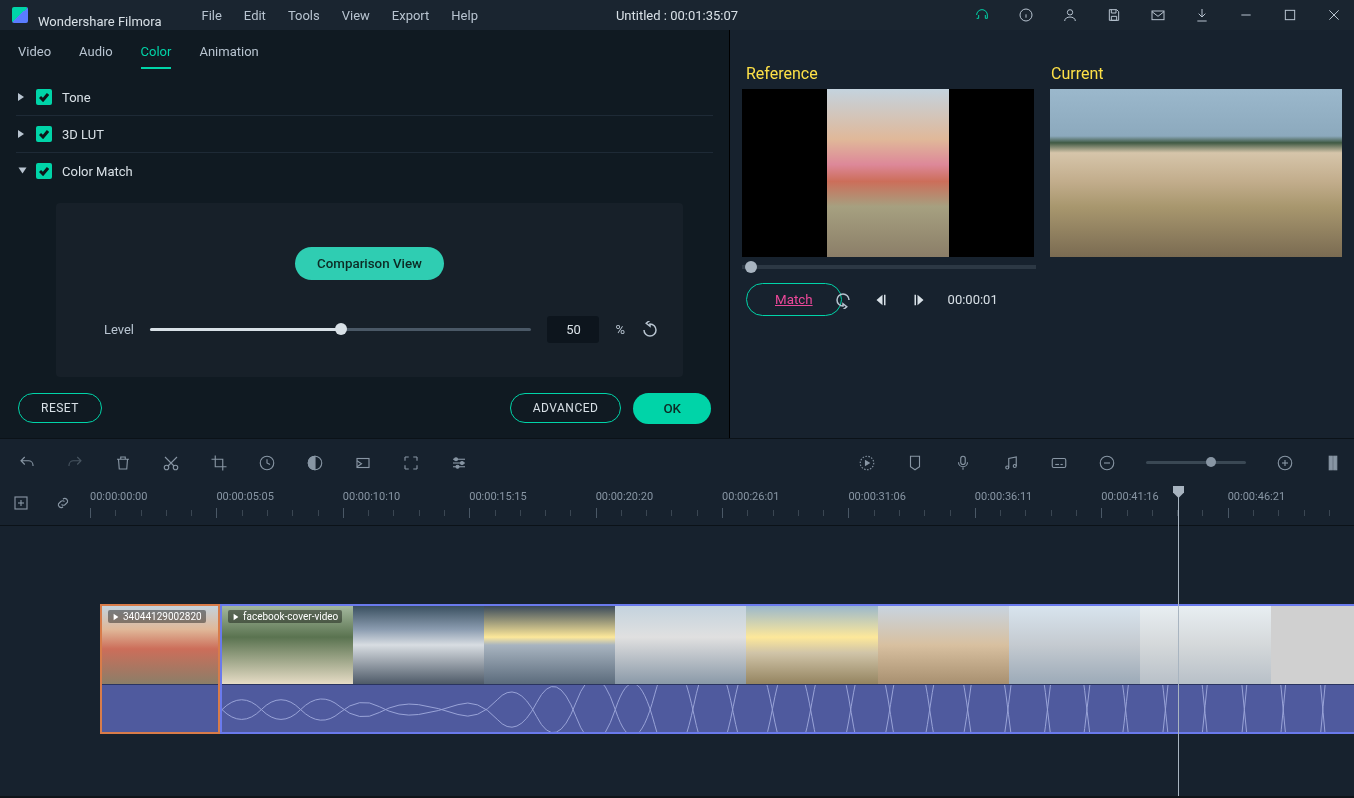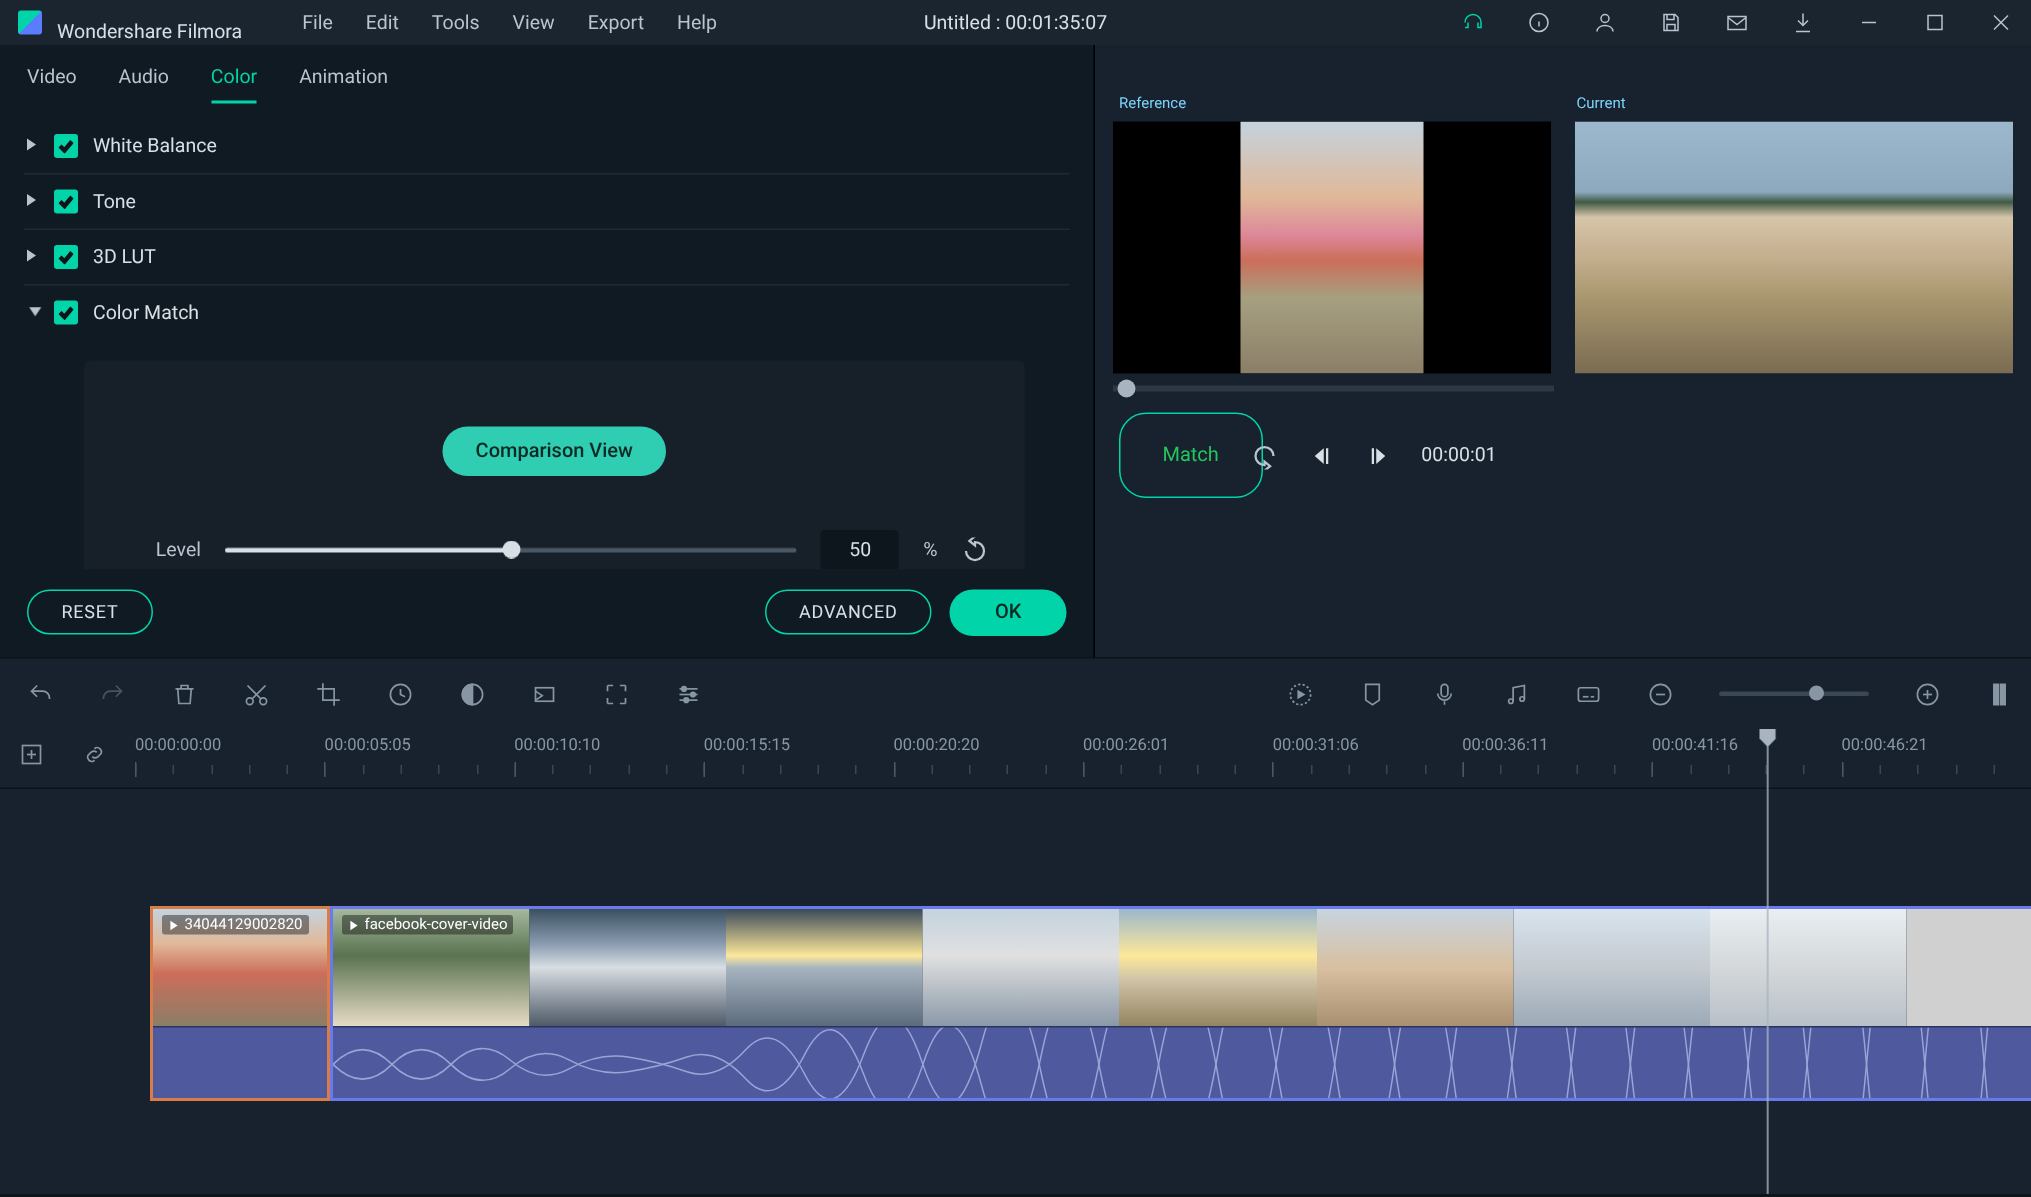--- a/index.html
+++ b/index.html
@@ -45,31 +45,31 @@
 .reset-ic svg { width:18px; height:18px; fill:none; stroke:currentColor; stroke-width:2; }
 
 .panel-buttons { display:flex; align-items:flex-start; gap:12px; padding:14px 18px; }
 .btn-outline { border:1.5px solid #00d4a8; background:transparent; color:#d8e0e6; border-radius:18px; padding:7px 22px; cursor:pointer; font-size:12px; letter-spacing:.5px; }
 .btn-fill { background:#00d4a8; color:#0c2a24; border:none; border-radius:18px; padding:8px 30px; cursor:pointer; font-weight:500; }
 .spacer { flex:1; }
 
 
 .right-panel { flex:1; background:#17222e; display:flex; flex-direction:column; padding:34px 12px 14px; }
 .preview-labels { display:flex; gap:18px; padding:0 4px 6px; }
-.preview-labels > div { flex:1; color:#7dd3fc; font-size:10px;}
+.preview-labels > div { flex:1; color:#fde047; font-size:16px;}
 .preview-row { display:flex; gap:16px; }
 .preview-box { flex:1; height:168px; background:#000; display:flex; align-items:center; justify-content:center; overflow:hidden; }
 .ref-img { width:42%; height:100%; background:linear-gradient(to bottom,#c4d3de 0%,#e0b899 30%,#d89 45%,#cc6e5a 55%,#a6a080 70%,#8b7e68 100%); position:relative; }
 .curr-img { width:100%; height:100%; background:linear-gradient(to bottom,#9bb8cc 0%,#8ca9bd 28%,#405a44 32%,#d6c5aa 38%,#c2ad8c 55%,#a8976e 70%,#7a6b52 100%); }
 .scrub { height:4px; background:#2c3844; margin:8px 0 14px; position:relative; }
 .scrub-thumb { position:absolute; left:3px; top:-4px; width:12px; height:12px; border-radius:50%; background:#a8b4c0; }
 
 .preview-ctrl { display:flex; align-items:center; gap:20px; padding-left:4px;}
 .match-wrap { display:flex; align-items:center; }
-.match-btn { border:1.5px solid #00d4a8; background:transparent; color:#22c55e; border-radius:18px; padding:20px 28px; cursor:pointer; }
+.match-btn { border:1.5px solid #00d4a8; background:transparent; color:#ec4899; border-radius:18px; padding:8px 28px; cursor:pointer;text-decoration:underline; }
 .play-ic { width:18px; height:18px; color:#d8e0e6; cursor:pointer; }
 .play-ic svg { width:18px; height:18px; fill:currentColor; }
 .timecode { color:#d8e0e6; }
 
 
 .toolbar { height:48px; background:#17222e; border-top:1px solid #0b1218; display:flex; align-items:center; padding:0 18px; gap:30px; }
 .tool-ic { width:18px; height:18px; color:#8896a4; cursor:pointer; }
 .tool-ic.dis { color:#475460; }
 .tool-ic svg { width:18px; height:18px; fill:none; stroke:currentColor; stroke-width:1.5; }
 .zoom-slider { width:100px; height:3px; background:#3a4854; position:relative; border-radius:2px; }
@@ -177,31 +177,20 @@
     <div class="sections">
       <div class="section-row">
         <span class="chev"><svg viewBox="0 0 10 10">
               <path d="M2 1l6 4-6 4z"></path>
             </svg></span>
         <span class="chk">
             <svg viewBox="0 0 10 10">
               <path d="M1 5l3 3 5-6"></path>
             </svg>
           </span>
-        <span class="sect-label">White Balance</span>
-      </div>
-      <div class="section-row">
-        <span class="chev"><svg viewBox="0 0 10 10">
-              <path d="M2 1l6 4-6 4z"></path>
-            </svg></span>
-        <span class="chk">
-            <svg viewBox="0 0 10 10">
-              <path d="M1 5l3 3 5-6"></path>
-            </svg>
-          </span>
         <span class="sect-label">Tone</span>
       </div>
       <div class="section-row">
         <span class="chev"><svg viewBox="0 0 10 10">
               <path d="M2 1l6 4-6 4z"></path>
             </svg></span>
         <span class="chk">
             <svg viewBox="0 0 10 10">
               <path d="M1 5l3 3 5-6"></path>
             </svg>

